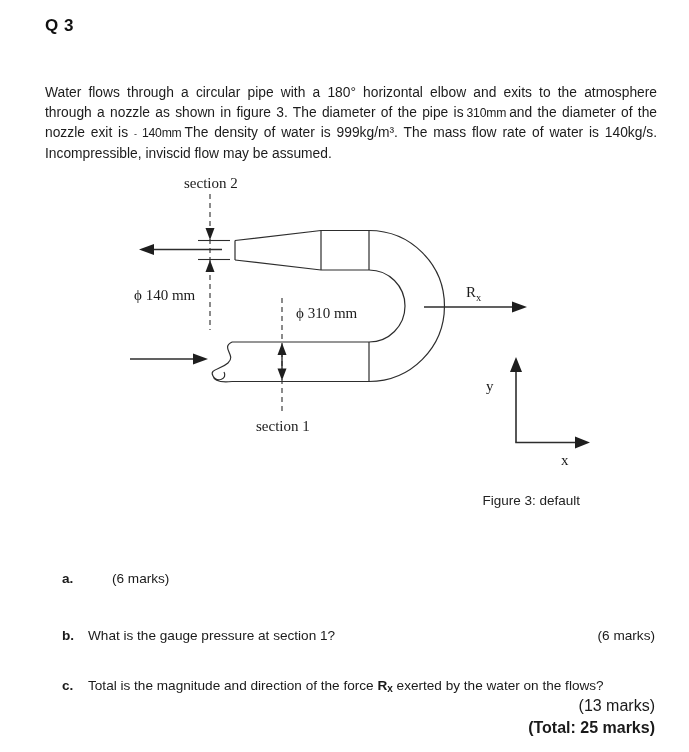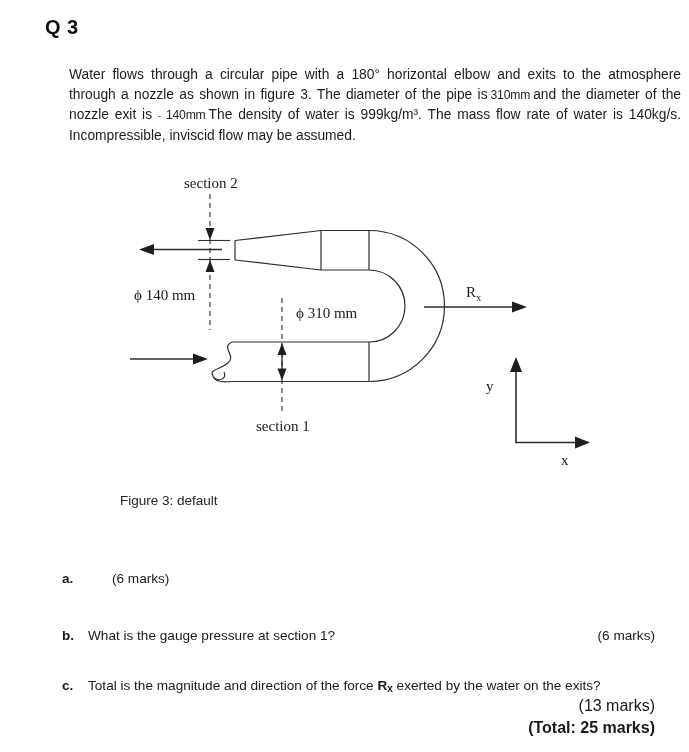--- a/index.html
+++ b/index.html
@@ -1,36 +1,36 @@
 <!DOCTYPE html>
 <html><head>
 <meta charset="utf-8">
 <style>
   html,body{margin:0;padding:0;}
   body{
     width:689px;height:752px;background:#ffffff;position:relative;
     font-family:"Liberation Sans",sans-serif;color:#1a1a1a;overflow:hidden;
   }
   .page-title{
-    position:absolute;left:45px;top:16px;font-size:20px;font-weight:700;
+    position:absolute;left:45px;top:16px;font-size:17px;font-weight:700;
     letter-spacing:.5px;color:#111;
   }
   .intro{
-    position:absolute;left:45px;top:51px;width:612px;
-    font-size:13.8px;line-height:20px;text-align:justify;color:#1c1c1c;margin-left:24px;
+    position:absolute;left:45px;top:69px;width:612px;
+    font-size:13.8px;line-height:20px;text-align:justify;color:#1c1c1c;
   }
   .ins{font-size:12.2px;letter-spacing:-.2px;margin:0 3px;white-space:nowrap;}
   .dash{font-size:9px;margin-right:2px;}
   svg.diagram{position:absolute;left:0;top:0;}
   svg.diagram text{
     font-family:"Liberation Serif","DejaVu Serif",serif;
     font-size:15px;fill:#1b1b1b;
   }
   .fig-caption{
-    position:absolute;left:120px;top:493px;width:460px;text-align:left;
+    position:absolute;left:120px;top:493px;width:460px;text-align:right;
     font-size:13.5px;color:#222;
   }
   .q-row{
     position:absolute;left:62px;right:34px;display:flex;align-items:flex-start;
     font-size:13.6px;line-height:17px;
   }
   .q-label{font-weight:700;flex:none;width:26px;}
   .q-text{flex:1;}
   .q-marks{flex:none;margin-left:24px;}
   .q-right{position:absolute;right:34px;font-size:16px;}
@@ -105,17 +105,17 @@
 </div>
 
 <div class="q-row" style="top:627px">
   <span class="q-label">b.</span>
   <span class="q-text">What is the gauge pressure at section 1?</span>
   <span class="q-marks">(6 marks)</span>
 </div>
 
 <div class="q-row" style="top:677px">
   <span class="q-label">c.</span>
-  <span class="q-text"><span>Total is the magnitude and direction of the force </span><span class="bold">R</span><span class="bold rx-sub">x</span><span> exerted by the water on the exits?</span></span>
+  <span class="q-text"><span>Total is the magnitude and direction of the force </span><span class="bold">R</span><span class="bold rx-sub">x</span><span> exerted by the water on the flows?</span></span>
 </div>
 
 <div class="q-right" style="top:697px">(13 marks)</div>
 <div class="q-right q-total" style="top:719px">(Total:  25 marks)</div>
 
 </body></html>

